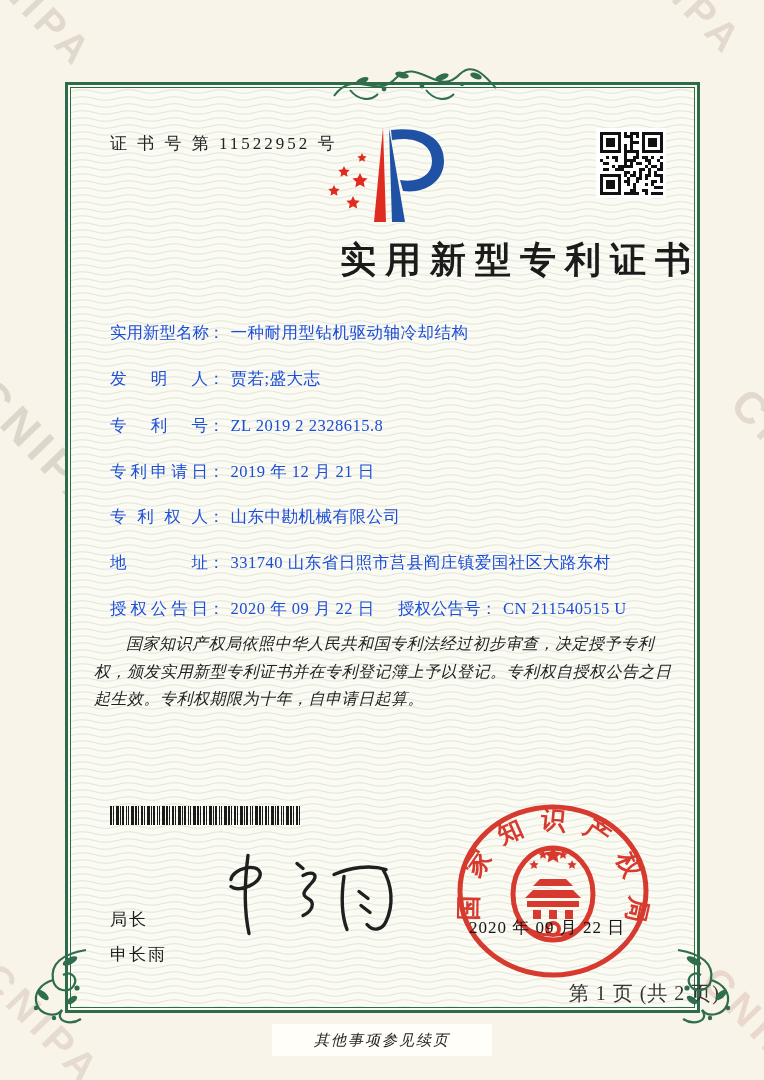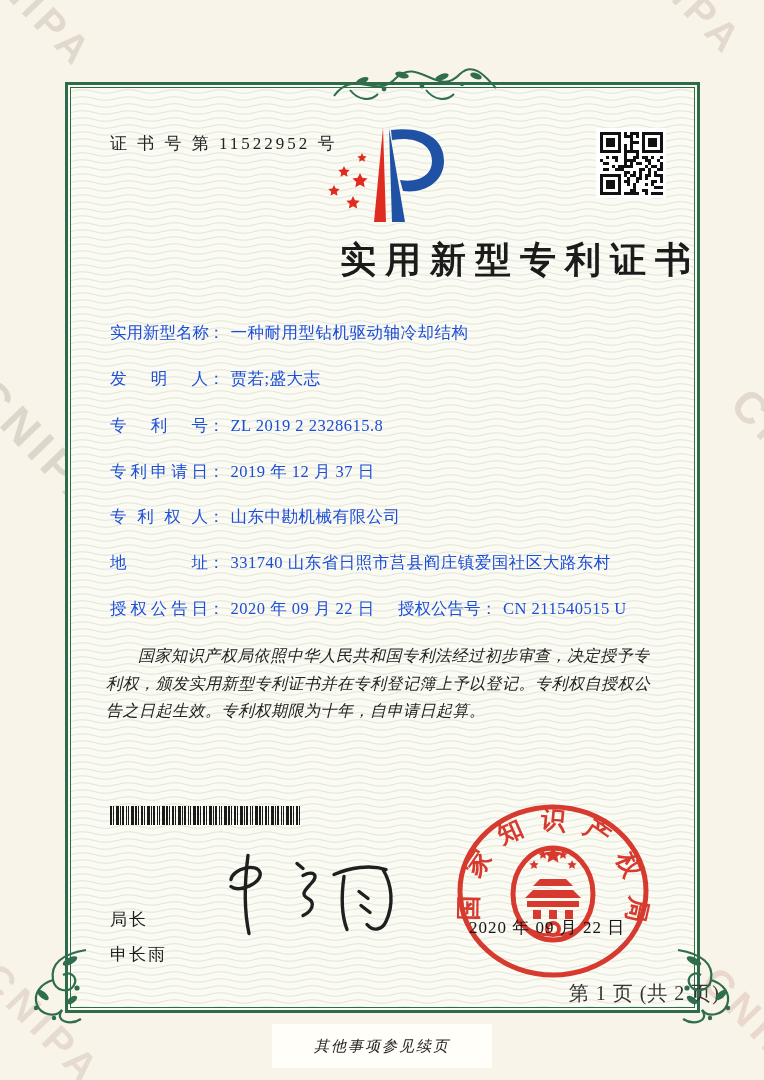--- a/index.html
+++ b/index.html
@@ -38,37 +38,37 @@
 
   .rows{position:absolute;left:110px;top:322px;width:560px;}
   .row{position:absolute;left:0;white-space:nowrap;font-size:16.5px;color:#1d4ed8;}
   .row-label{display:inline-block;width:98px;text-align:justify;text-align-last:justify;}
   .row-colon{display:inline-block;margin-right:6px;}
   .row-value{letter-spacing:.5px;}
   .row2nd{position:absolute;left:288px;top:0;white-space:nowrap;}
 
   .body-text{position:absolute;left:94px;top:630px;width:580px;font-size:16px;
              line-height:27.5px;color:#222;font-style:italic;}
-  .body-text p{margin:12px;text-indent:2em;letter-spacing:.5px;}
+  .body-text p{margin:0;text-indent:2em;letter-spacing:.5px;}
 
   .barcode{position:absolute;left:110px;top:806px;width:196px;height:19px;}
 
   .signoff{position:absolute;left:110px;top:864px;font-family:"Liberation Sans","DejaVu Sans",sans-serif;
            font-size:17px;color:#1d1d1d;font-weight:500;margin-top:44px;}
   .signoff div{margin-bottom:12px;letter-spacing:2px;}
   .signature{position:absolute;left:215px;top:842px;width:185px;height:98px;}
 
   .seal{position:absolute;left:453px;top:802px;width:200px;height:178px;z-index:5;}
   .seal-date{position:absolute;left:447px;top:916px;width:200px;text-align:center;
              font-size:17px;color:#151515;letter-spacing:1px;z-index:6;}
 
   .page-num{position:absolute;left:65px;top:980px;width:655px;text-align:right;
             font-size:20px;color:#333;letter-spacing:1px;z-index:4;}
 
-  .cont-note{position:absolute;left:272px;top:1024px;width:220px;height:44px;background:#fffef8;
+  .cont-note{position:absolute;left:272px;top:1024px;width:220px;height:32px;background:#fffef8;
              display:flex;align-items:center;justify-content:center;font-size:15px;color:#222;
              font-style:italic;letter-spacing:2px;z-index:4;}
 
   .ornament{position:absolute;z-index:6;}
   .orn-top{left:330px;top:56px;width:168px;height:52px;}
   .orn-bl{left:24px;top:948px;width:64px;height:78px;}
   .orn-br{left:676px;top:948px;width:64px;height:78px;transform:scaleX(-1);}
 </style>
 </head>
 <body>
@@ -257,21 +257,21 @@
       <div class="row" style="top:0px">
         <span class="row-label">实用新型名称</span><span class="row-colon">：</span><span class="row-value">一种耐用型钻机驱动轴冷却结构</span>
       </div>
       <div class="row" style="top:46px">
         <span class="row-label">发明人</span><span class="row-colon">：</span><span class="row-value">贾若;盛大志</span>
       </div>
       <div class="row" style="top:93px">
         <span class="row-label">专利号</span><span class="row-colon">：</span><span class="row-value">ZL 2019 2 2328615.8</span>
       </div>
       <div class="row" style="top:139px">
-        <span class="row-label">专利申请日</span><span class="row-colon">：</span><span class="row-value">2019 年 12 月 37 日</span>
+        <span class="row-label">专利申请日</span><span class="row-colon">：</span><span class="row-value">2019 年 12 月 21 日</span>
       </div>
       <div class="row" style="top:184px">
         <span class="row-label">专利权人</span><span class="row-colon">：</span><span class="row-value">山东中勘机械有限公司</span>
       </div>
       <div class="row" style="top:230px">
         <span class="row-label">地址</span><span class="row-colon">：</span><span class="row-value">331740 山东省日照市莒县阎庄镇爱国社区大路东村</span>
       </div>
       <div class="row" style="top:276px">
         <span class="row-label">授权公告日</span><span class="row-colon">：</span><span class="row-value">2020 年 09 月 22 日</span>
         <span class="row2nd">

